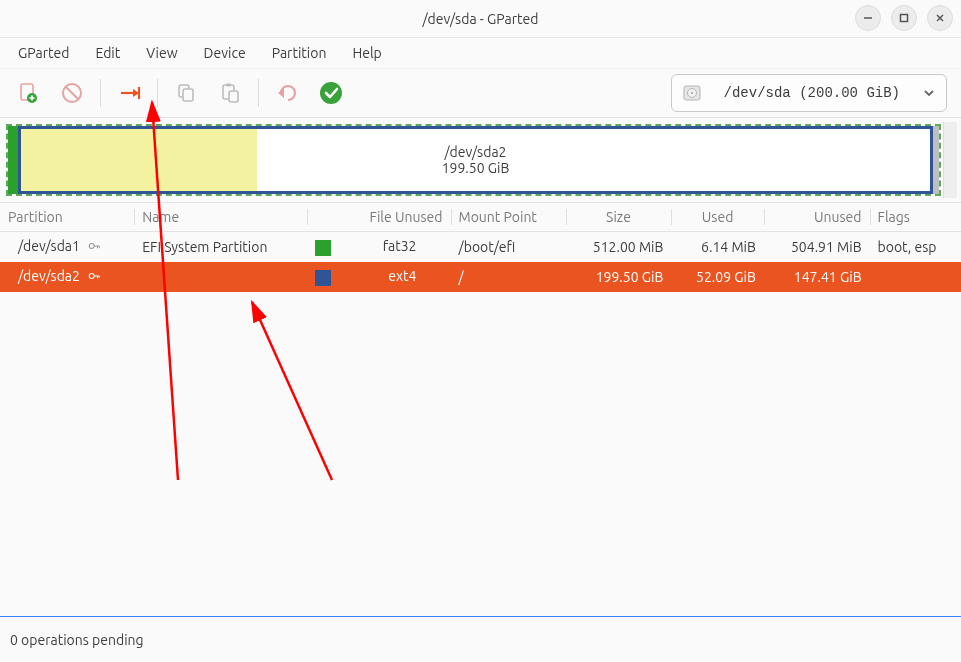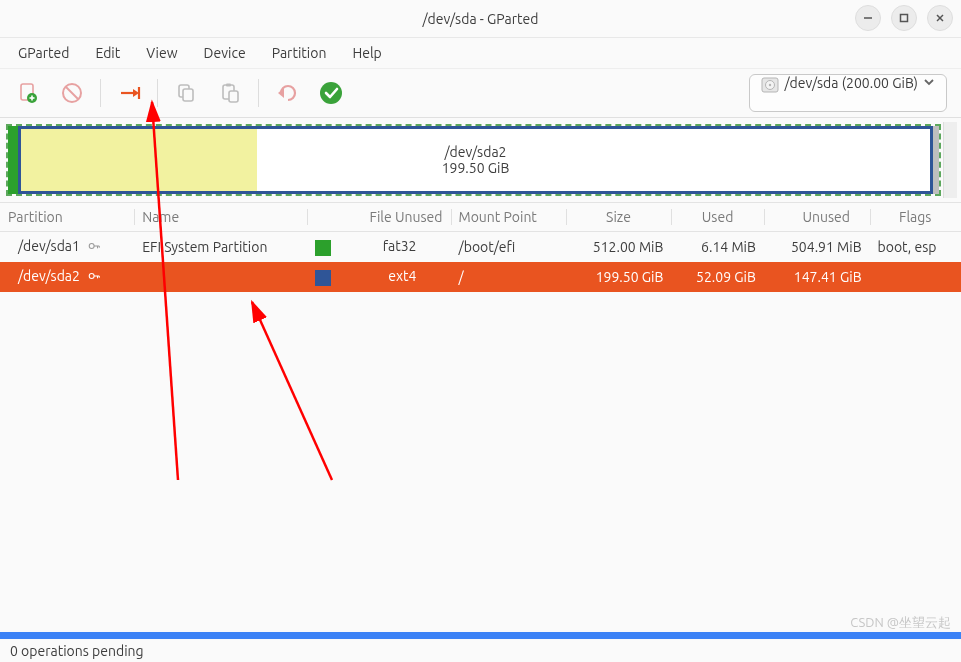--- a/index.html
+++ b/index.html
@@ -76,25 +76,26 @@
     border-radius: 6px;
     display: flex; align-items: center; justify-content: center;
     cursor: pointer;
   }
   .spacer { flex: 1; }
   .device-combo {
     height: 38px;
     border: 1px solid #c9c9c9;
     border-radius: 6px;
     background: #fdfdfd;
-    display: flex; 
+    display: flex; align-items: center;
     padding: 0 10px;
-    gap: 4px;
+    gap: 22px;
     cursor: pointer;
     margin-right: 4px;
+    font-family: Liberation Mono, monospace;
   }
   .device-label { font-size: 14px; color: #3d3d3d; }
   
   .partition-graphic-wrap {
     padding: 4px 4px 4px 4px;
     display: flex;
     align-items: stretch;
   }
   .partition-graphic {
     flex: 1;
@@ -185,22 +186,22 @@
   .sw-unalloc { background: #a9a9a9; }
   .key-icon {
     display: inline-block; vertical-align: middle;
     margin-left: 6px;
   }
   .partcell { white-space: nowrap; }
   
   .statusbar {
     position: absolute;
     bottom: 0; left: 0; right: 0;
-    height: 30px;
-    border-top: 7px solid #3b82f6;
+    height: 46px;
+    border-top: 1px solid #3b82f6;
     display: flex; align-items: center;
     padding: 0 10px;
     font-size: 14px;
     color: #3d3d3d;
     background: #fafafa;
   }
   .watermark {
     position: absolute;
     right: 10px; bottom: 30px;
     font-size: 13px;
@@ -341,22 +342,22 @@
 
 <table class="ptable">
   <thead>
     <tr>
       <th>Partition</th>
       <th>Name</th>
       <th style="text-align:right;">File Unused</th>
       <th>Mount Point</th>
       <th class="num" style="text-align:center;margin-top:24px;">Size</th>
       <th class="num" style="text-align:center;">Used</th>
-      <th class="num" style="text-align:center;padding-left:27px;">Unused</th>
-      <th style="text-align:center;margin-top:40px;">Flags</th>
+      <th class="num" style="padding-left:27px;">Unused</th>
+      <th style="text-align:left;margin-top:40px;">Flags</th>
     </tr>
   </thead>
   <tbody id="ptable-body">
   <tr>
         <td class="partcell"><span style="display:inline-block;margin-left:10px;">/dev/sda1</span><span class="key-icon"><svg width="16" height="14" viewBox="0 0 24 24">
               <circle cx="8" cy="12" r="4.2" fill="none" stroke="#9a9a9a" stroke-width="1.8"></circle>
               <line x1="12" y1="12" x2="21" y2="12" stroke="#9a9a9a" stroke-width="1.8"></line>
               <line x1="18" y1="12" x2="18" y2="16" stroke="#9a9a9a" stroke-width="1.8"></line>
               <line x1="21" y1="12" x2="21" y2="15" stroke="#9a9a9a" stroke-width="1.8"></line>
             </svg></span></td>

